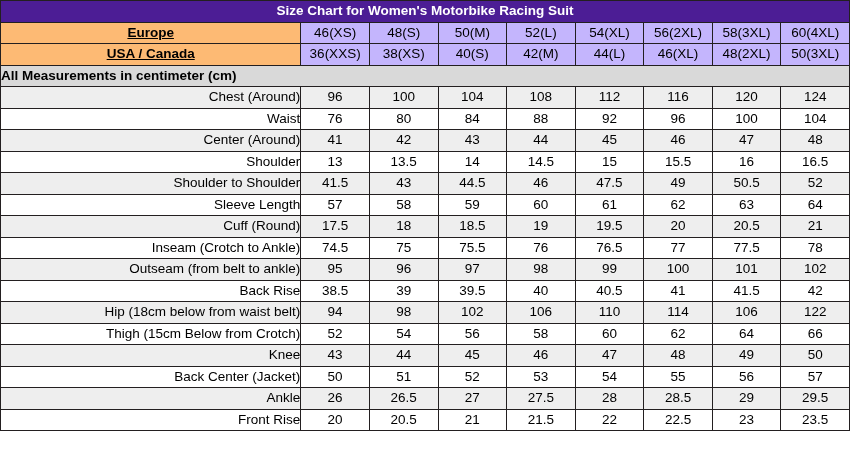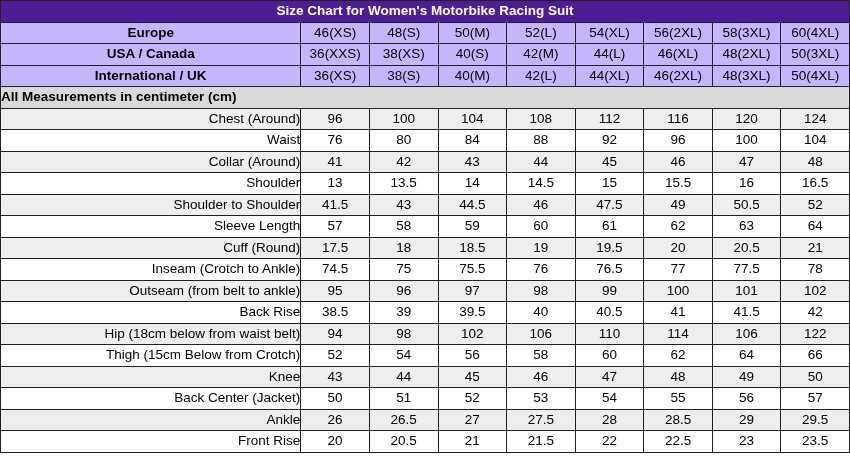--- a/index.html
+++ b/index.html
@@ -34,25 +34,26 @@
   }
   .title-cell {
     background: #4c1d95;
     color: #ffffff;
     text-align: center;
     font-weight: bold;
     font-size: 16px;
     height: 26px;
   }
   .hdr-label {
-    background: #c4b5fd;
+    background: #fdba74;
     text-align: center;
     font-weight: bold;
     font-size: 15px;
     height: 23px;
+    text-decoration: underline;
   }
   .hdr-size {
     background: #c4b5fd;
     text-align: center;
     font-weight: normal;
     font-size: 14.5px;
     height: 23px;
   }
   .units-cell {
     background: #d9d9d9;
@@ -117,31 +118,20 @@
         <td class="hdr-size">36(XXS)</td>
         <td class="hdr-size">38(XS)</td>
         <td class="hdr-size">40(S)</td>
         <td class="hdr-size">42(M)</td>
         <td class="hdr-size">44(L)</td>
         <td class="hdr-size">46(XL)</td>
         <td class="hdr-size">48(2XL)</td>
         <td class="hdr-size">50(3XL)</td>
       </tr>
 
-      <tr>
-        <td class="hdr-label">International / UK</td>
-        <td class="hdr-size">36(XS)</td>
-        <td class="hdr-size">38(S)</td>
-        <td class="hdr-size">40(M)</td>
-        <td class="hdr-size">42(L)</td>
-        <td class="hdr-size">44(XL)</td>
-        <td class="hdr-size">46(2XL)</td>
-        <td class="hdr-size">48(3XL)</td>
-        <td class="hdr-size">50(4XL)</td>
-      </tr>
 
       <tr>
         <td class="units-cell" colspan="9">All Measurements in centimeter (cm)</td>
       </tr>
 
       <tr class="shaded">
         <td class="row-label">Chest (Around)</td>
         <td class="row-val">96</td>
         <td class="row-val">100</td>
         <td class="row-val">104</td>
@@ -158,21 +148,21 @@
         <td class="row-val">80</td>
         <td class="row-val">84</td>
         <td class="row-val">88</td>
         <td class="row-val">92</td>
         <td class="row-val">96</td>
         <td class="row-val">100</td>
         <td class="row-val">104</td>
       </tr>
 
       <tr class="shaded">
-        <td class="row-label">Collar (Around)</td>
+        <td class="row-label">Center (Around)</td>
         <td class="row-val">41</td>
         <td class="row-val">42</td>
         <td class="row-val">43</td>
         <td class="row-val">44</td>
         <td class="row-val">45</td>
         <td class="row-val">46</td>
         <td class="row-val">47</td>
         <td class="row-val">48</td>
       </tr>
 

